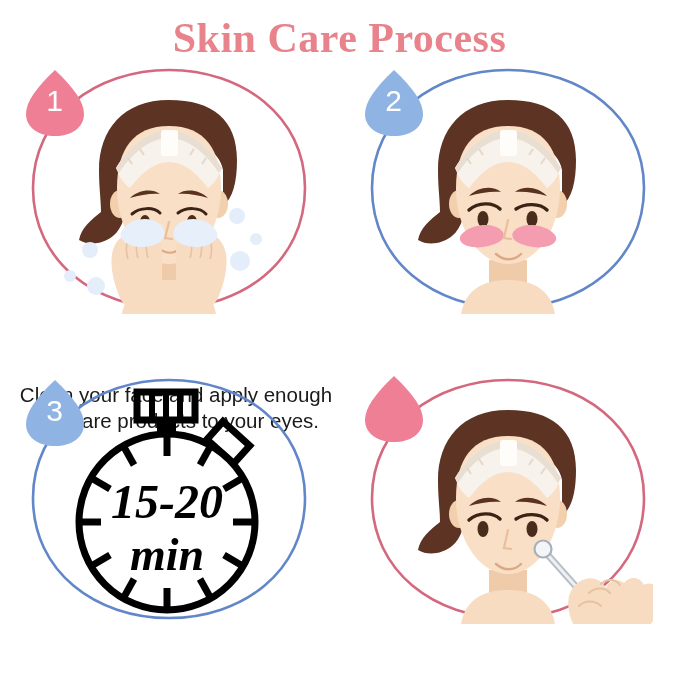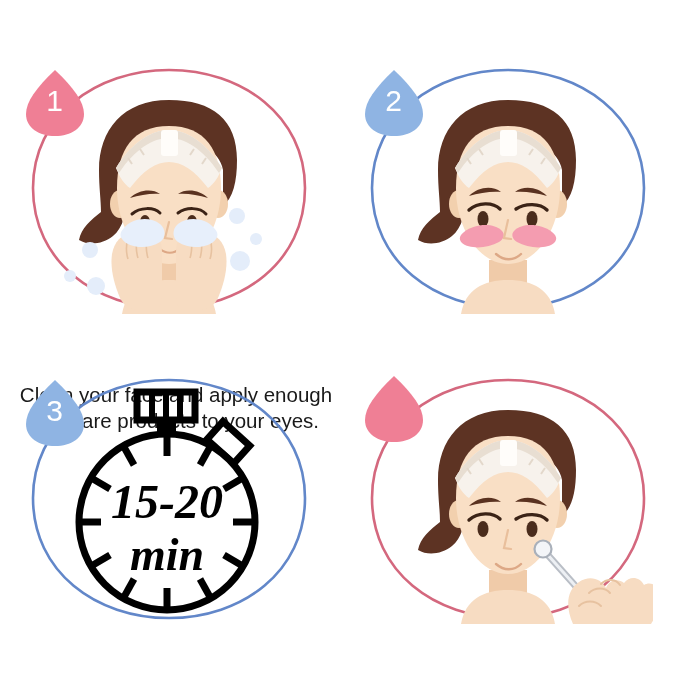--- a/index.html
+++ b/index.html
@@ -50,20 +50,21 @@
     font-size:20.5px;color:#1a1a1a;line-height:1.25;
     white-space:pre-line;
   }
   .c1{left:0px;  top:320px;width:340px;}
 </style>
 </head>
 <body>
 
 <div class="page">
 
+  <div class="title">Skin Care Process</div>
 
   <div class="panel p1">
 
     <svg class="ring" viewBox="0 0 290 250">
       <path d="M145 6 C 218 6 281 52 281 124 C 281 198 218 244 145 244 C 72 244 9 198 9 124 C 9 52 72 6 145 6 Z" fill="none" stroke="#d4687e" stroke-width="2.6"></path>
     </svg>
 
     <svg class="art" viewBox="0 0 290 250">
 
       <path d="M126 196 h38 v22 c0 10 -8 14 -19 14 c-11 0 -19 -4 -19 -14 z" fill="#f0cba9"></path>

